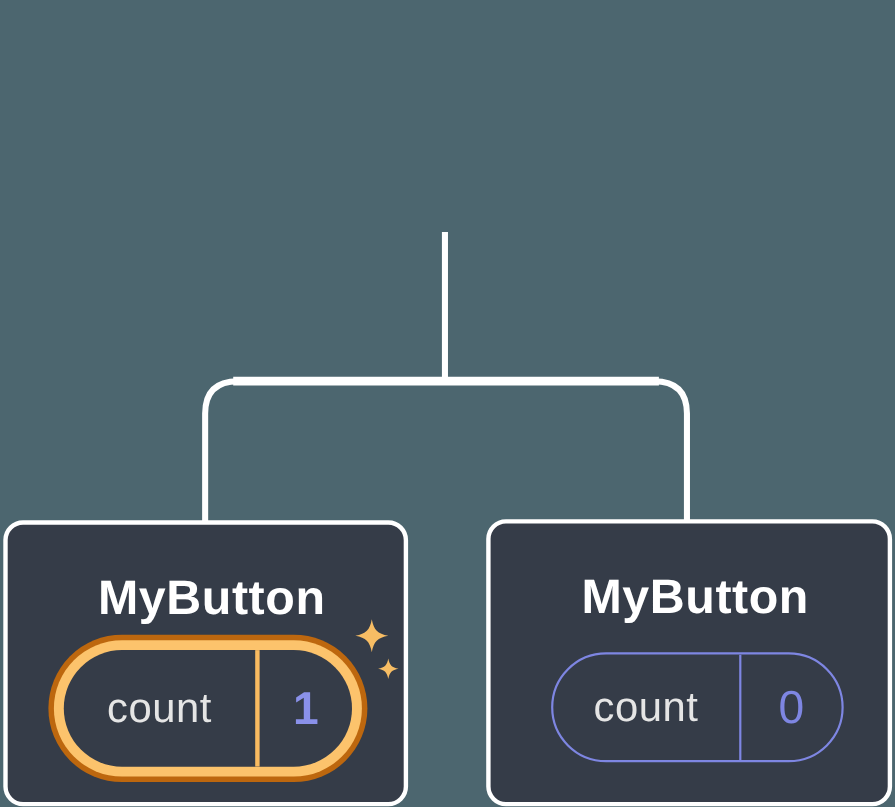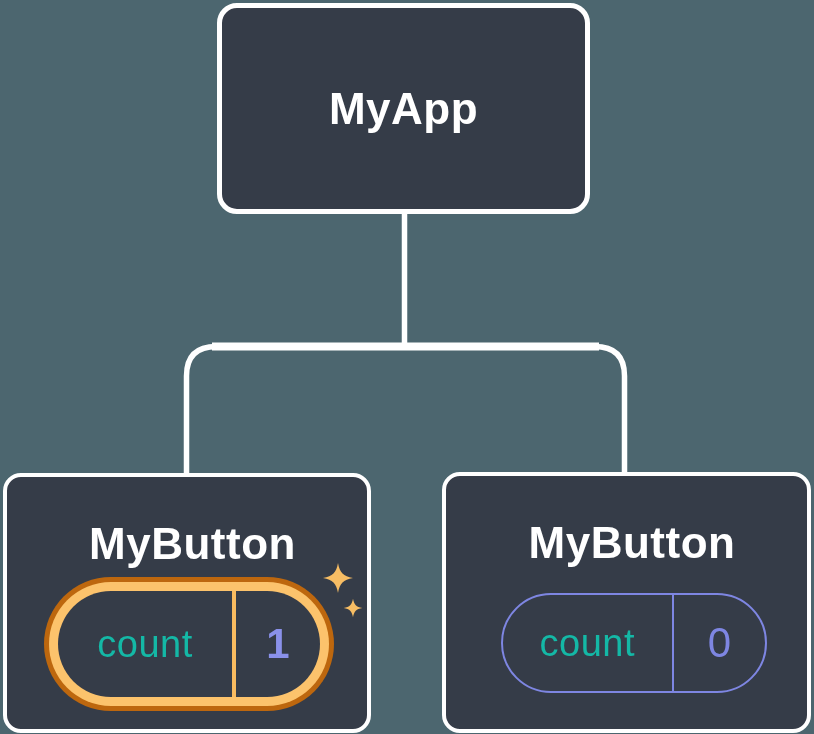--- a/index.html
+++ b/index.html
@@ -103,21 +103,21 @@
   .pill-cell {
     display: flex;
     align-items: center;
     justify-content: center;
   }
   .cell-label { flex: 1 1 auto; }
   .pill-plain .cell-value   { width: 91px; }
   .pill-hi-core .cell-value { width: 84px; }
 
   .state-name {
-    color: #14b8a6;
+    color: #e5e5e5;
     font-size: 38px;
     font-weight: 400;
     letter-spacing: 0.5px;
   }
   .state-value {
     color: #7e86e2;
     font-size: 42px;
     font-weight: 400;
   }
   .state-value.highlighted {
@@ -136,23 +136,20 @@
 <body>
 
 <div class="canvas">
 
   <svg class="connectors" width="814" height="734" viewBox="0 0 814 734">
     <path d="M404.5 211 V348" stroke="#ffffff" stroke-width="5.5" fill="none"></path>
     <path d="M186.5 474 V376 Q186.5 346.5 216.5 346.5 H594.5 Q624.5 346.5 624.5 376 V474" stroke="#ffffff" stroke-width="5.5" fill="none"></path>
     <path d="M212 346.5 H599" stroke="#ffffff" stroke-width="8" fill="none"></path>
   </svg>
 
-  <div class="node node-root">
-    <div class="node-title">MyApp</div>
-  </div>
 
   <div class="node node-child node-child-left">
     <div class="node-title">MyButton</div>
 
     <div class="pill-hi-outer">
       <div class="pill-hi-mid">
         <div class="pill-hi-core">
           <div class="pill-cell cell-label">
             <span class="state-name">count</span>
           </div>

